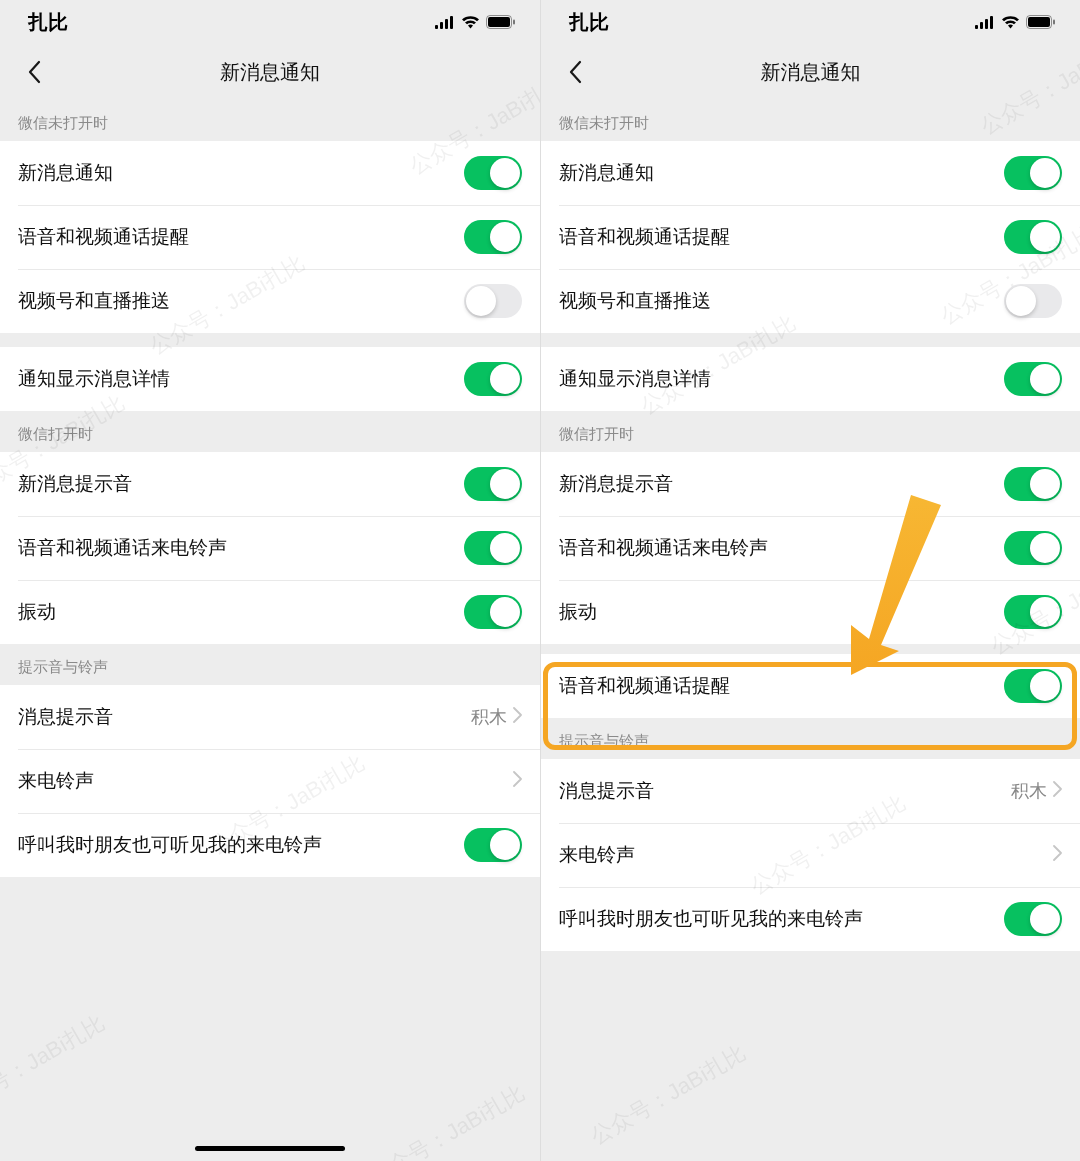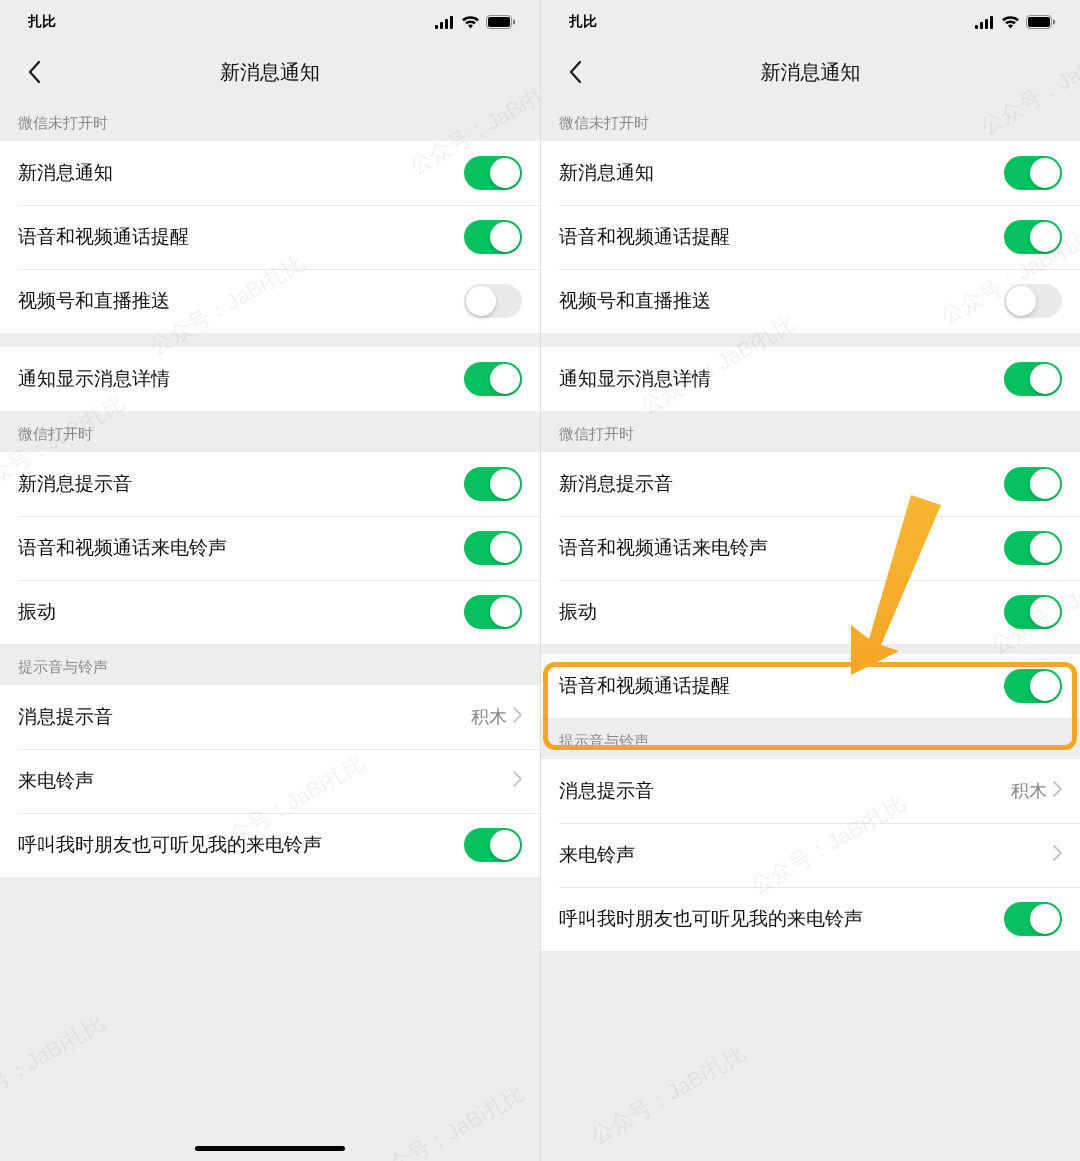--- a/index.html
+++ b/index.html
@@ -27,21 +27,21 @@
   .status-bar {
     height: 44px;
     display: flex;
     justify-content: space-between;
     align-items: center;
     padding: 0 24px 0 28px;
     background: #ededed;
     font-size: 17px;
     font-weight: 700;
   }
-  .status-left { font-size: 14px; font-weight: 700; }
+  .status-left { font-size: 20px; font-weight: 700; }
   .status-right { display: flex; align-items: center; gap: 6px; }
   .signal-icon, .wifi-icon, .battery-icon { display: inline-flex; }
   .nav-bar {
     height: 56px;
     display: flex;
     align-items: center;
     background: #ededed;
     position: relative;
   }
   .back-btn {

